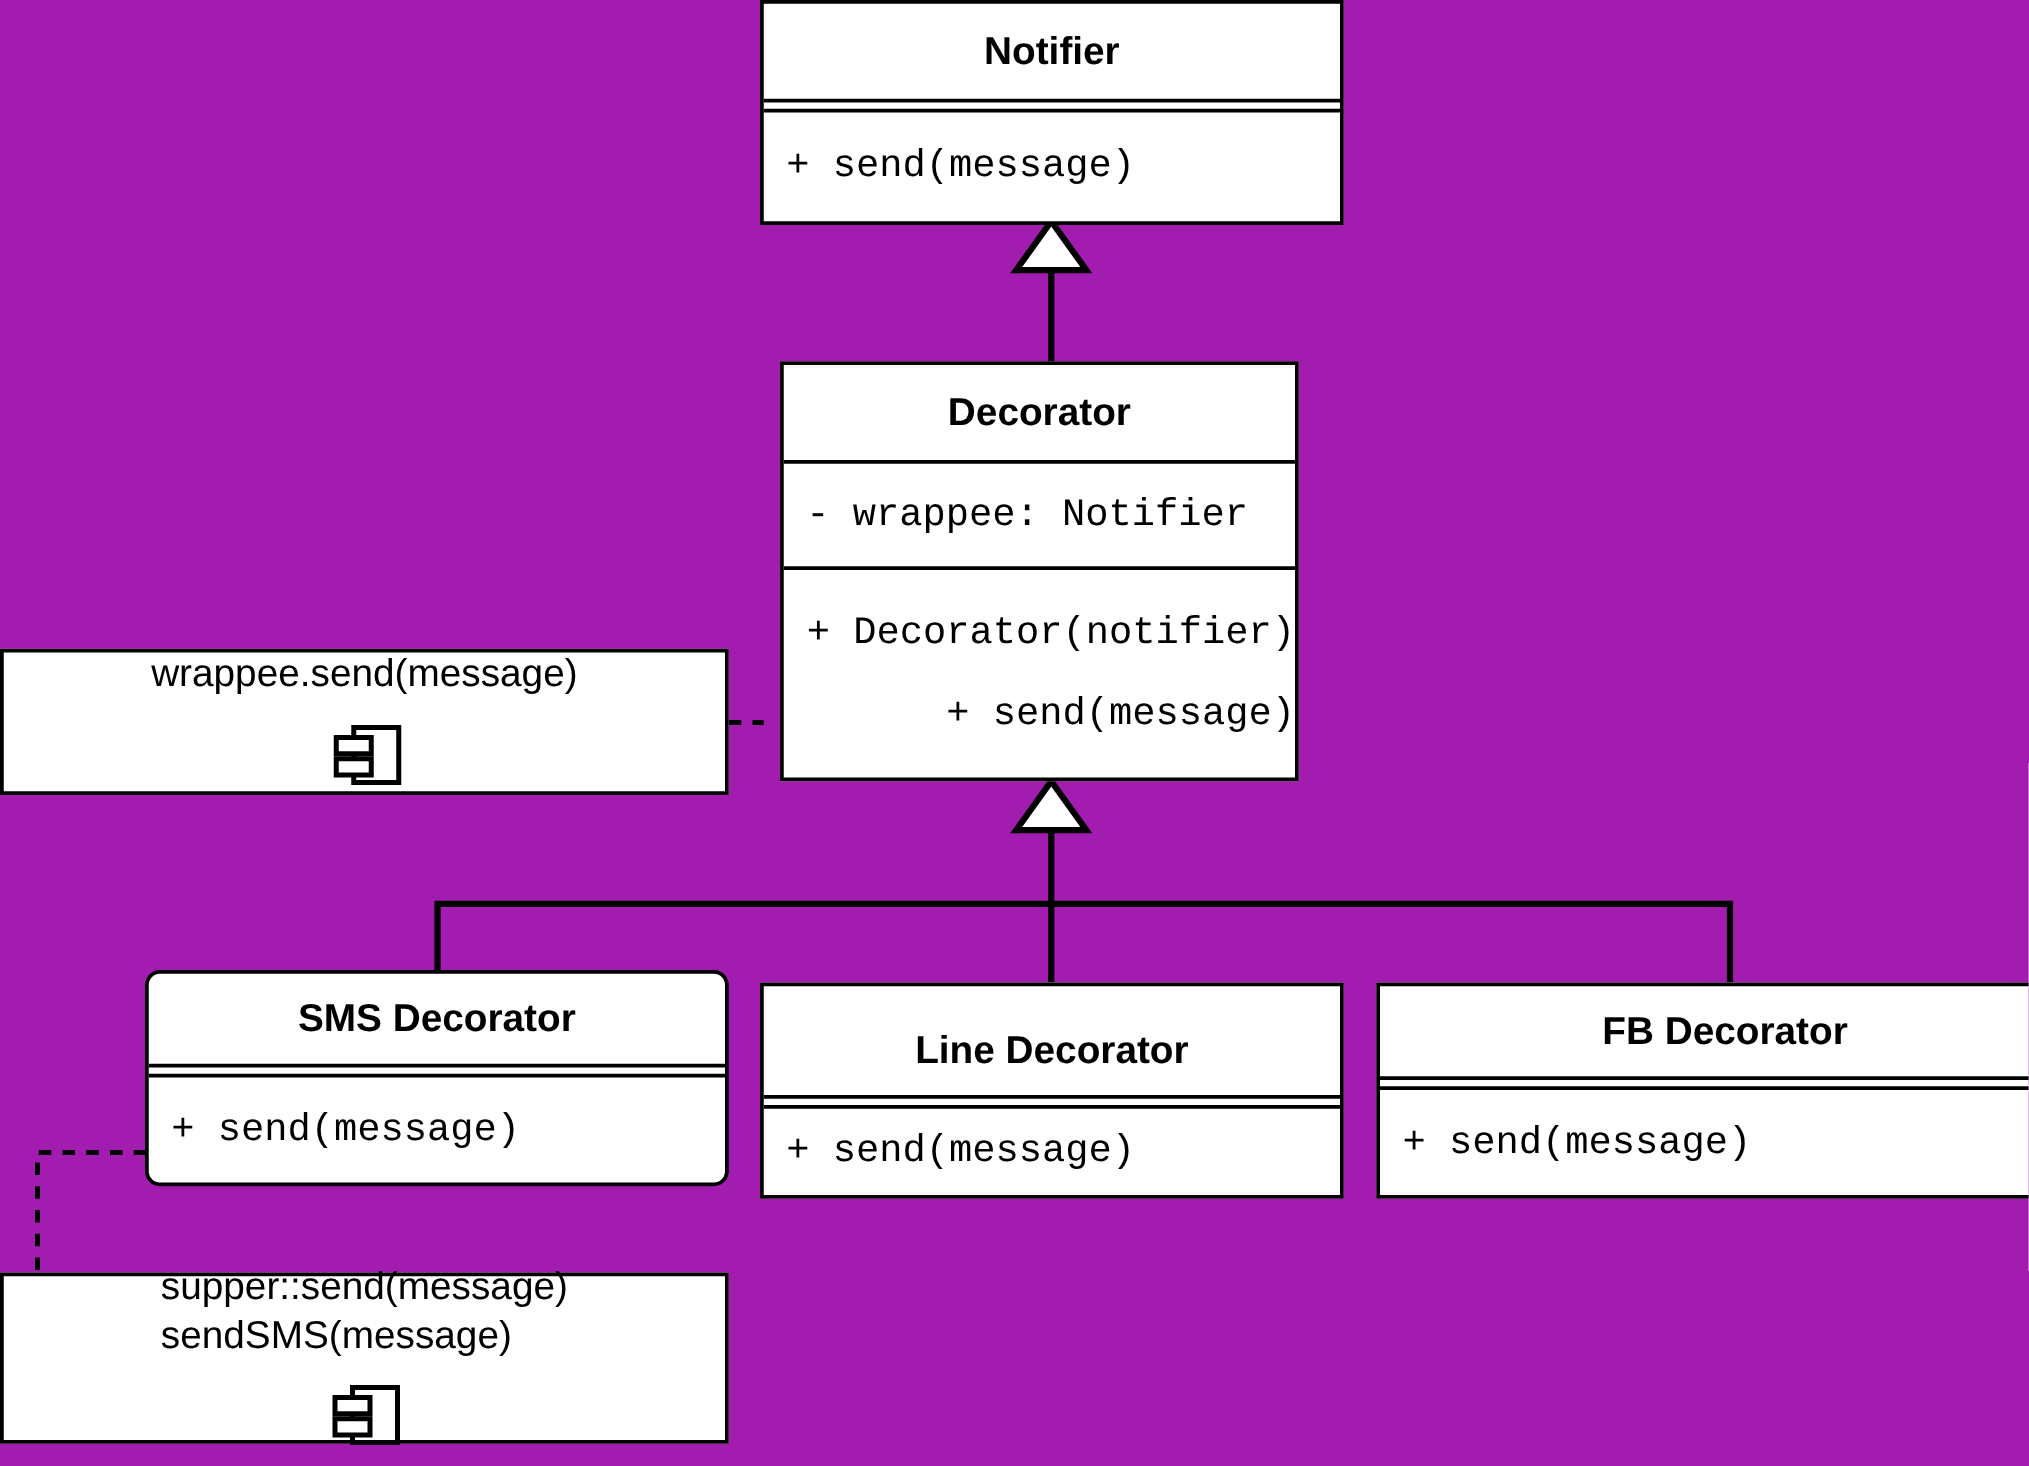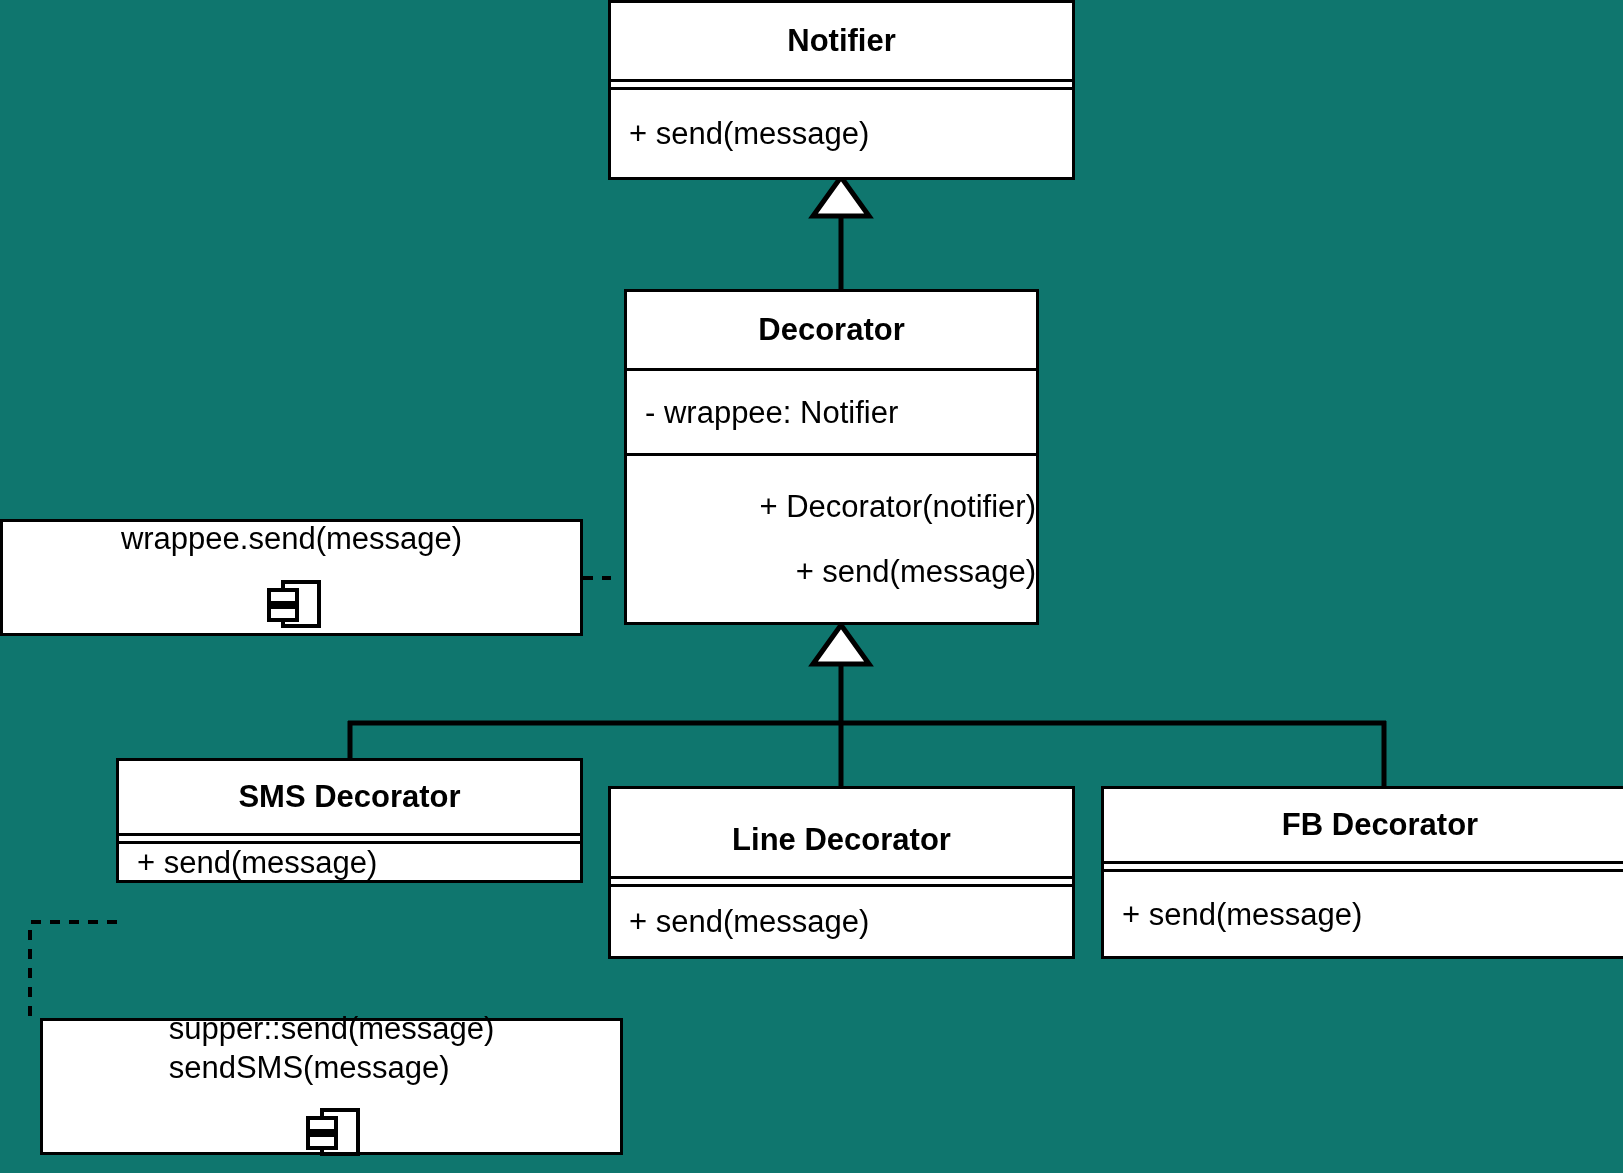--- a/index.html
+++ b/index.html
@@ -4,21 +4,21 @@
 <style>
   html, body {
     margin: 0;
     padding: 0;
     background: #ffffff;
   }
   #canvas {
     position: relative;
     width: 1623px;
     height: 1173px;
-    background: #0f766e;
+    background: #a21caf;
     font-family: "Liberation Sans", sans-serif;
     overflow: hidden;
   }
   #wires {
     position: absolute;
     left: 0;
     top: 0;
     width: 1623px;
     height: 1173px;
     pointer-events: none;
@@ -56,20 +56,21 @@
     border-top: 3px solid #000000;
     height: 0;
     flex: 0 0 auto;
   }
   .uml-compartment {
     box-sizing: border-box;
     display: flex;
     flex-direction: column;
     justify-content: center;
     padding-left: 18px;
+    font-family: Liberation Mono, monospace;
   }
   .uml-member {
     font-size: 31px;
     color: #000000;
     white-space: nowrap;
     line-height: 1.0;
   }
   
   .uml-note {
     position: absolute;
@@ -156,21 +157,21 @@
         <div>wrappee.send(message)</div>
       </div>
       <svg class="note-icon" width="62" height="62" viewBox="0 0 62 62" xmlns="http://www.w3.org/2000/svg">
         <rect x="22" y="9" width="36" height="44" fill="#ffffff" stroke="#000000" stroke-width="4"></rect>
         <rect x="8" y="17" width="28" height="13" fill="#ffffff" stroke="#000000" stroke-width="4"></rect>
         <rect x="8" y="34" width="28" height="13" fill="#ffffff" stroke="#000000" stroke-width="4"></rect>
       </svg>
     </div>
   </div>
 
-  <div class="uml-class" style="left:116px; top:758px; width:467px; height:125px;">
+  <div class="uml-class" style="left:116px; top:776px; width:467px; height:173px;border-radius:12px;">
     <div class="uml-title" style="height:72px;">SMS Decorator</div>
     <div class="sep-double"></div>
     <div class="uml-compartment" style="flex:1 1 auto;">
       <div class="uml-member">+ send(message)</div>
     </div>
   </div>
 
   <div class="uml-class" style="left:608px; top:786px; width:467px; height:173px;">
     <div class="uml-title" style="height:72px;margin-top:15px;">Line Decorator</div>
     <div class="sep-double"></div>
@@ -180,21 +181,21 @@
   </div>
 
   <div class="uml-class" style="left:1101px; top:786px; width:558px; height:173px;">
     <div class="uml-title" style="height:72px;">FB Decorator</div>
     <div class="sep-double"></div>
     <div class="uml-compartment" style="flex:1 1 auto;">
       <div class="uml-member">+ send(message)</div>
     </div>
   </div>
 
-  <div class="uml-note" style="left:0px; top:1018px; width:583px; height:137px;margin-left:40px;">
+  <div class="uml-note" style="left:0px; top:1018px; width:583px; height:137px;">
     <div class="note-inner">
       <div class="note-text">
         <div>supper::send(message)</div>
         <div>sendSMS(message)</div>
       </div>
       <svg class="note-icon" width="62" height="62" viewBox="0 0 62 62" xmlns="http://www.w3.org/2000/svg">
         <rect x="22" y="9" width="36" height="44" fill="#ffffff" stroke="#000000" stroke-width="4"></rect>
         <rect x="8" y="17" width="28" height="13" fill="#ffffff" stroke="#000000" stroke-width="4"></rect>
         <rect x="8" y="34" width="28" height="13" fill="#ffffff" stroke="#000000" stroke-width="4"></rect>
       </svg>

